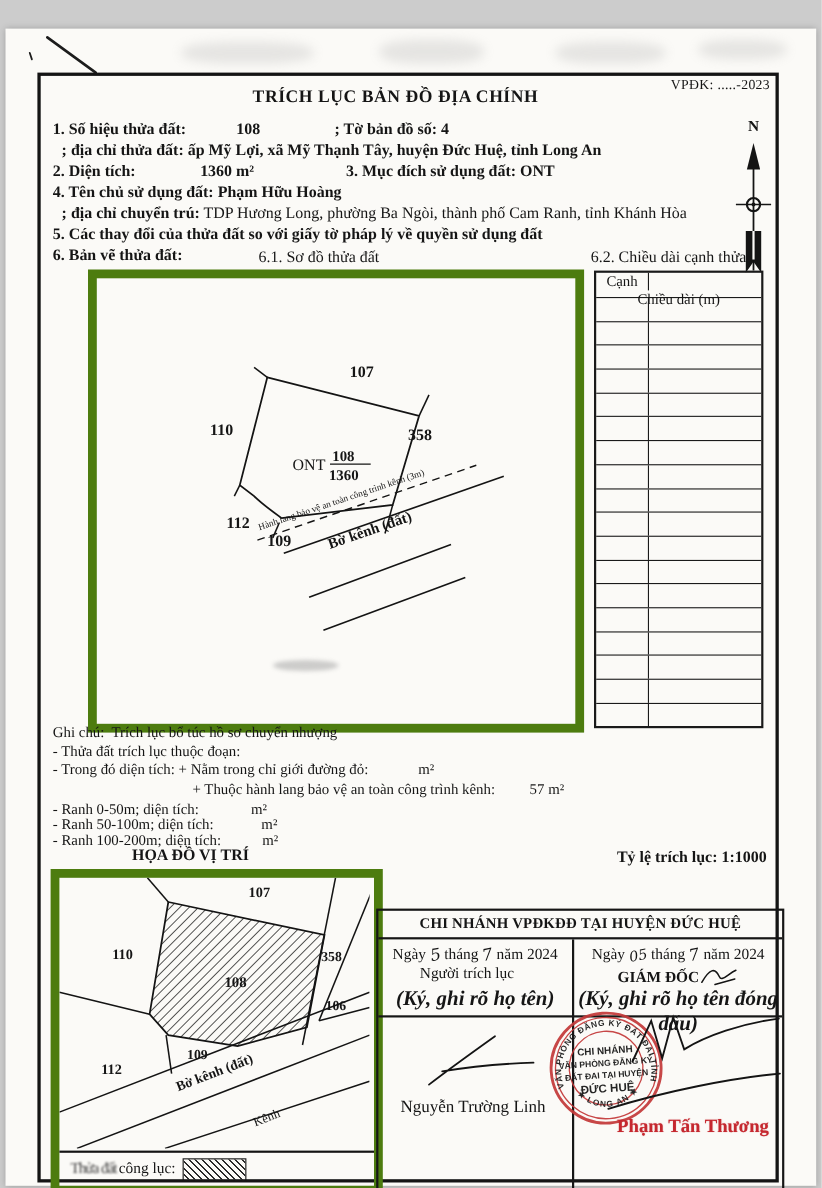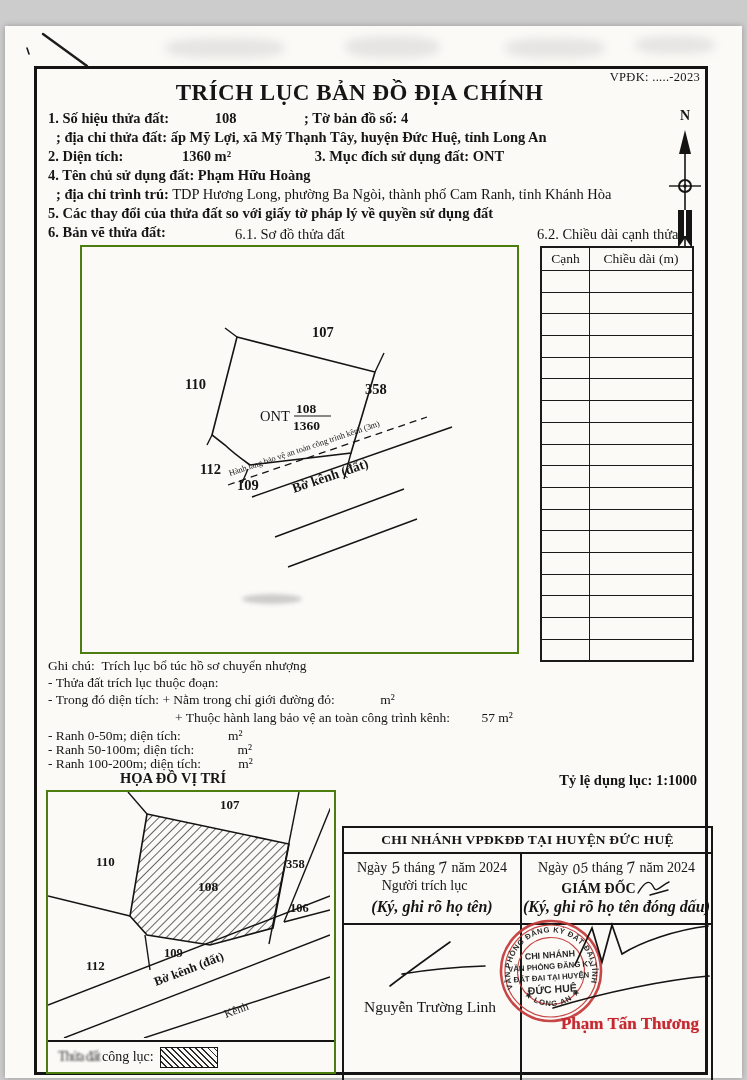--- a/index.html
+++ b/index.html
@@ -4,50 +4,50 @@
 <style>
   html,body{margin:0;padding:0;}
   body{width:747px;height:1080px;background:#cccccc;position:relative;overflow:hidden;
        font-family:"Liberation Serif",serif;color:#151515;}
   .page{position:absolute;left:5px;top:26px;width:737px;height:1052px;background:#fbfaf7;
         box-shadow:0 0 6px rgba(0,0,0,.25);}
   .abs{position:absolute;}
   .frame{position:absolute;left:29px;top:40px;width:668px;height:1003px;border:3px solid #141414;}
   .smudge{position:absolute;background:#9a9a9a;filter:blur(5px);opacity:.22;border-radius:40%;}
   .ref{font-size:12.5px;letter-spacing:.3px;}
-  .title{font-size:23px;font-weight:700;letter-spacing:.5px;white-space:nowrap;margin-left:12px;}
+  .title{font-size:16px;font-weight:700;letter-spacing:.5px;white-space:nowrap;margin-left:12px;}
   .fline{font-size:14.5px;white-space:nowrap;}
   .lb{font-weight:700;}
   .vb{font-weight:700;}
   .v6{font-weight:600;}
   .sec-title{font-size:14.5px;font-weight:700;}
   .sec-title-n{font-size:14.5px;}
-  .mapbox{position:absolute;border:2px solid #4d7c0f;background:transparent;}
+  .mapbox{position:absolute;border:8px solid #4d7c0f;background:transparent;}
   .et{position:absolute;border:2px solid #1a1a1a;}
-  .et-head{display:flex;height:22px;font-size:13.5px;}
+  .et-head{display:flex;height:22px;font-size:13.5px;flex-direction:column;}
   .et-head .et-c1,.et-head .et-c2{display:flex;align-items:center;justify-content:center;}
   .et-c1{width:48px;border-right:1.5px solid #1a1a1a;box-sizing:border-box;}
   .et-c2{flex:1;}
   .et-row{display:flex;height:20.7px;border-top:1.5px solid #1a1a1a;}
   .note{font-size:13.5px;white-space:nowrap;}
   .legendrow{position:absolute;left:0;right:0;bottom:0;height:30px;border-top:2px solid #141414;
              display:flex;align-items:center;font-size:14px;}
   .hatchsw{display:inline-block;width:56px;height:19px;border:1.5px solid #141414;margin-left:6px;
            background:repeating-linear-gradient(45deg,rgba(0,0,0,0) 0 3px,#2a2a2a 3px 4.3px);}
   .smudgetext{filter:blur(1.1px);letter-spacing:-1px;opacity:.85;}
   .sigtable{position:absolute;left:337px;top:800px;width:371px;height:270px;border:2px solid #161616;box-sizing:border-box;}
   .sig-head{height:24px;border-bottom:2px solid #161616;display:flex;align-items:center;justify-content:center;
             font-weight:700;font-size:13.5px;letter-spacing:.2px;}
   .sig-cols{position:absolute;top:26px;bottom:0;left:0;right:0;}
   .sig-divider{position:absolute;left:176px;top:0;bottom:0;width:2px;background:#161616;}
   .daterow-border{position:absolute;left:0;right:0;top:69px;height:2px;background:#161616;}
   .cell{position:absolute;text-align:center;font-size:14px;}
   .hand{display:inline-block;font-family:"DejaVu Serif",serif;font-style:italic;
         transform:rotate(-11deg) translateY(1px);font-size:15px;}
-  .knote{font-style:italic;font-weight:700;font-size:16px;}
+  .knote{font-style:italic;font-weight:700;font-size:19px;}
   .stamp{position:absolute;opacity:.93;transform:rotate(-4deg);}
   .redname{color:#c5282f;font-weight:700;font-size:17px;white-space:nowrap;
            text-shadow:0 0 1px rgba(197,40,47,.55);}
   svg text{font-family:"Liberation Serif",serif;fill:#151515;}
   .stamp svg text{font-family:"Liberation Sans",sans-serif;}
 </style>
 </head>
 <body>
 
 <div class="page">
@@ -93,21 +93,21 @@
     <span class="lb">2. Diện tích:</span>
     <span class="vb" style="margin-left:55px;">1360 m²</span>
     <span class="lb" style="margin-left:80px;">3. Mục đích sử dụng đất:</span>
     <span class="vb">ONT</span>
   </div>
   <div class="abs fline" style="left:43px;top:141px;">
     <span class="lb">4. Tên chủ sử dụng đất:</span>
     <span class="vb">Phạm Hữu Hoàng</span>
   </div>
   <div class="abs fline" style="left:51px;top:160px;">
-    <span class="lb">; địa chỉ trình trú:</span>
+    <span class="lb">; địa chỉ chuyển trú:</span>
     <span>TDP Hương Long, phường Ba Ngòi, thành phố Cam Ranh, tỉnh Khánh Hòa</span>
   </div>
   <div class="abs fline lb" style="left:43px;top:179px;">5. Các thay đổi của thửa đất so với giấy tờ pháp lý về quyền sử dụng đất</div>
   <div class="abs fline lb" style="left:43px;top:198px;">6. Bản vẽ thửa đất:</div>
 
   <div class="abs sec-title-n" style="left:230px;top:200px;">6.1. Sơ đồ thửa đất</div>
   <div class="mapbox" style="left:75px;top:219px;width:435px;height:405px;">
     <svg width="431" height="401" viewBox="0 0 431 401">
 
       <path d="M155,90 L293,125 L269,206 L168,218 Q150,205 143,198 L130,188 Z" fill="none" stroke="#141414" stroke-width="1.6"></path>
@@ -242,21 +242,21 @@
   <div class="abs note" style="left:43px;top:716px;">
     <span>- Ranh 50-100m; diện tích:</span>
     <span style="margin-left:40px;">m²</span>
   </div>
   <div class="abs note" style="left:43px;top:730px;">
     <span>- Ranh 100-200m; diện tích:</span>
     <span style="margin-left:34px;">m²</span>
   </div>
 
   <div class="abs sec-title" style="left:115px;top:744px;">HỌA ĐỒ VỊ TRÍ</div>
-  <div class="abs" style="right:45px;top:746px;font-size:14.5px;font-weight:600;">Tỷ lệ dụng lục: 1:1000</div>
+  <div class="abs" style="right:45px;top:746px;font-size:14.5px;font-weight:600;">Tỷ lệ trích lục: 1:1000</div>
 
   <div class="mapbox" style="left:41px;top:764px;width:286px;height:280px;">
     <svg width="282" height="246" viewBox="0 0 282 246">
       <defs>
         <pattern id="hatch" width="6" height="6" patternTransform="rotate(45)" patternUnits="userSpaceOnUse">
           <rect width="6" height="6" fill="#fbfaf7"></rect>
           <line x1="0" y1="0" x2="0" y2="6" stroke="#222" stroke-width="1.4"></line>
         </pattern>
       </defs>
 

